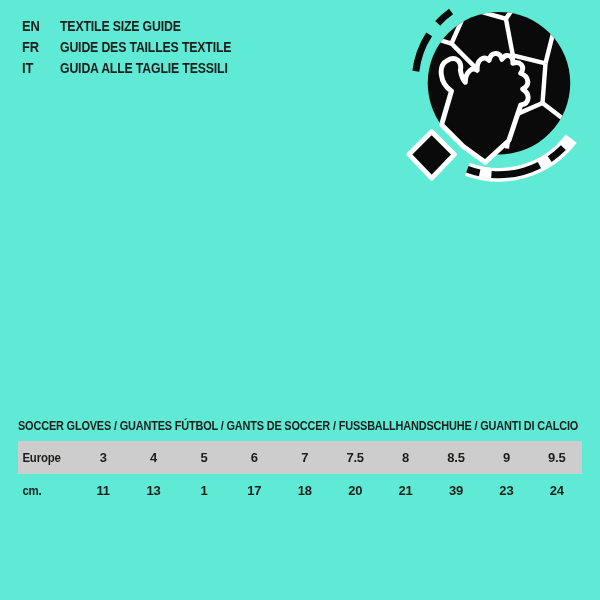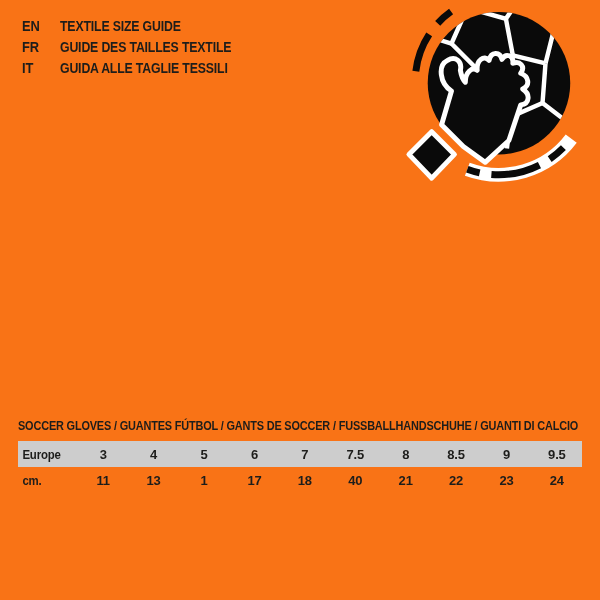--- a/index.html
+++ b/index.html
@@ -4,21 +4,21 @@
 <style>
   html, body {
     margin: 0;
     padding: 0;
     background: #ffffff;
   }
   .page {
     position: relative;
     width: 600px;
     height: 600px;
-    background: #f97316;
+    background: #5eead4;
     overflow: hidden;
     font-family: "Liberation Sans", sans-serif;
     color: #1d1d1b;
   }
 
   
   .lang-list {
     position: absolute;
     left: 22px;
     top: 15px;
@@ -68,24 +68,25 @@
   }
   .size-table {
     position: absolute;
     left: 18px;
     top: 441px;
     width: 564px;
   }
   .t-row {
     display: flex;
     align-items: center;
-    height: 26px;
+    height: 33px;
     font-size: 13px;
     font-weight: 700;
     letter-spacing: -0.2px;
+    justify-content: flex-end;
   }
   .t-row.highlight {
     background: #cdcdcd;
   }
   .t-label {
     width: 55px;
     padding-left: 5px;
     transform: scaleX(0.88);
     transform-origin: 0 50%;
   }
@@ -173,21 +174,21 @@
       <span class="t-cell">9</span>
       <span class="t-cell">9.5</span>
     </div>
     <div class="t-row">
       <span class="t-label">cm.</span>
       <span class="t-cell">11</span>
       <span class="t-cell">13</span>
       <span class="t-cell">1</span>
       <span class="t-cell">17</span>
       <span class="t-cell">18</span>
-      <span class="t-cell">40</span>
+      <span class="t-cell">20</span>
       <span class="t-cell">21</span>
-      <span class="t-cell">22</span>
+      <span class="t-cell">39</span>
       <span class="t-cell">23</span>
       <span class="t-cell">24</span>
     </div>
   </div>
 
 </div>
 
 </body></html>

